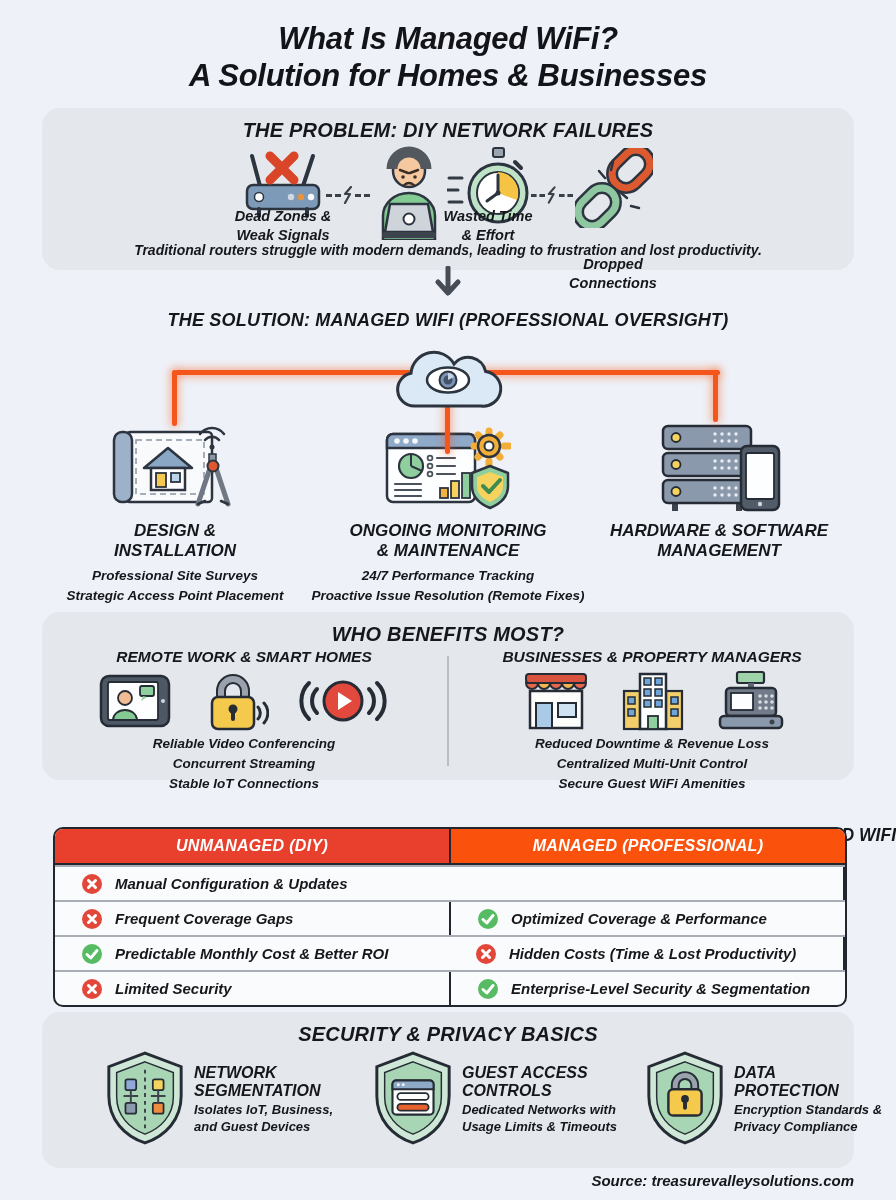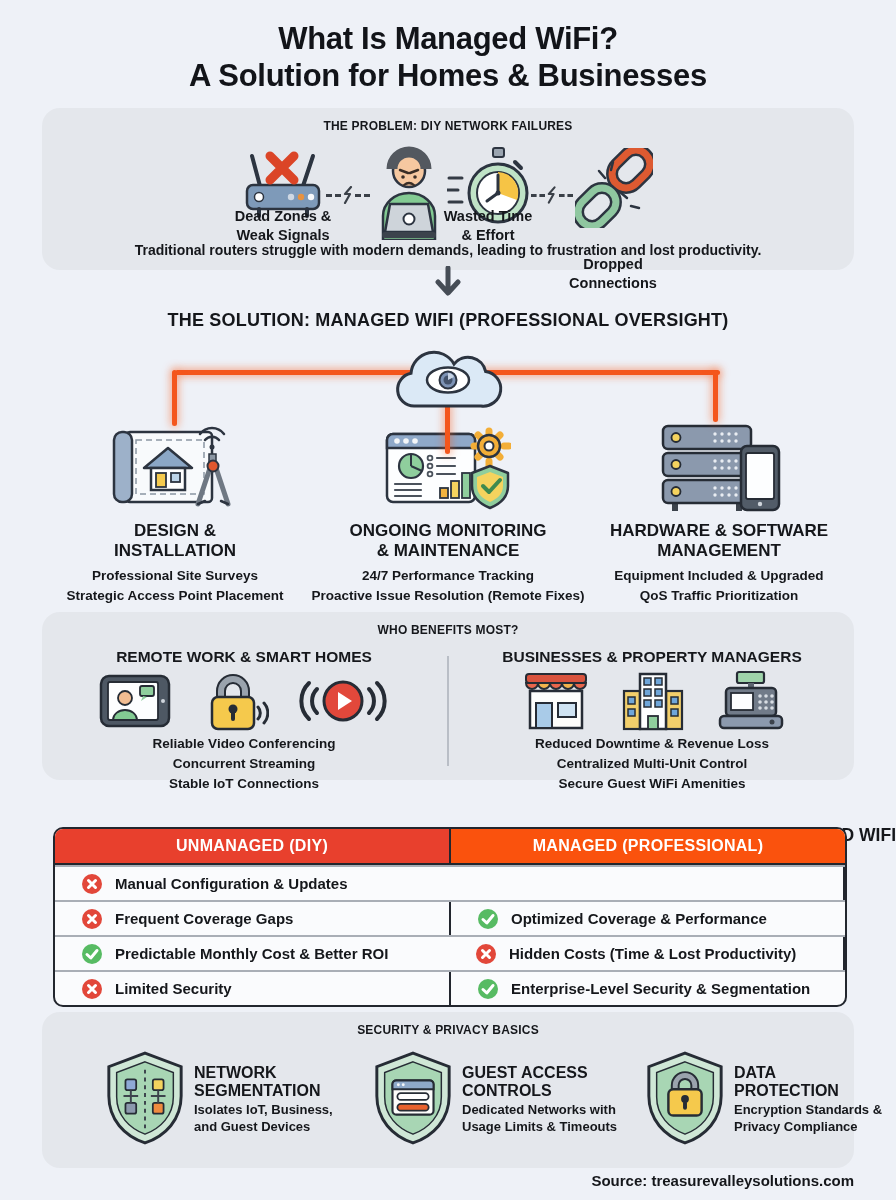--- a/index.html
+++ b/index.html
@@ -1,27 +1,27 @@
 <!DOCTYPE html>
 <html><head>
 <meta charset="utf-8">
 <style>
   html,body{margin:0;padding:0;}
   body{width:896px;height:1200px;background:#eef1f7;font-family:"Liberation Sans",sans-serif;color:#15171b;overflow:hidden;}
-  .page{position:relative;width:896px;height:876px;}
+  .page{position:relative;width:896px;height:876px;font-style:italic;}
   .panel{position:absolute;background:#e4e7ec;border-radius:18px;}
   .pre{white-space:pre-line;}
 
   
   .title-block{position:absolute;top:20px;left:0;width:896px;text-align:center;}
   .title-line{font-size:31px;font-weight:bold;line-height:1.2;letter-spacing:-0.3px;color:#121419;}
 
   
   .panel-problem{top:108px;left:42px;width:812px;height:162px;}
-  .sec-heading{font-size:12px;font-weight:bold;letter-spacing:0.2px;color:#15171b;}
+  .sec-heading{font-size:20px;font-weight:bold;letter-spacing:0.2px;color:#15171b;}
   .panel-problem .sec-heading{position:absolute;top:11px;left:0;width:100%;text-align:center;}
   .p-icon{position:absolute;}
   .p-label{position:absolute;font-size:14.5px;font-weight:bold;line-height:1.32;text-align:center;}
   .p-caption{position:absolute;top:134px;left:0;width:100%;text-align:center;font-size:14px;font-weight:bold;}
   .break{position:absolute;display:flex;align-items:center;}
   .break .d{width:15px;border-top:3px dashed #3a4048;}
   .break svg{margin:0 1px;}
 
   
   .flow-arrow{position:absolute;top:266px;left:430px;}
@@ -295,25 +295,20 @@
               <circle cx="72" cy="73" r="1.7"></circle>
               <circle cx="79" cy="73" r="1.7"></circle>
           </g>
           <rect x="84" y="24" width="38" height="64" rx="6" fill="#525c68" stroke="#262c35" stroke-width="2.5"></rect>
           <rect x="89" y="31" width="28" height="46" rx="2" fill="#fdfeff" stroke="#262c35" stroke-width="1.8"></rect>
           <circle cx="103" cy="82" r="2.2" fill="#cfd5dc"></circle>
         </svg>
       </div>
       <div class="sol-title pre">HARDWARE &amp; SOFTWARE
 MANAGEMENT</div>
-      <div class="sol-points">
-        <div>Equipment Included &amp; Upgraded</div>
-        <div>QoS Traffic Prioritization</div>
-        <div>No Obsolescence Concerns</div>
-      </div>
     </div>
   </div>
 
   <div class="panel panel-benefits">
     <div class="sec-heading">WHO BENEFITS MOST?</div>
     <div class="ben-divider"></div>
 
     <div class="ben-half left">
       <div class="ben-title">REMOTE WORK &amp; SMART HOMES</div>
       <div class="ben-icons">

